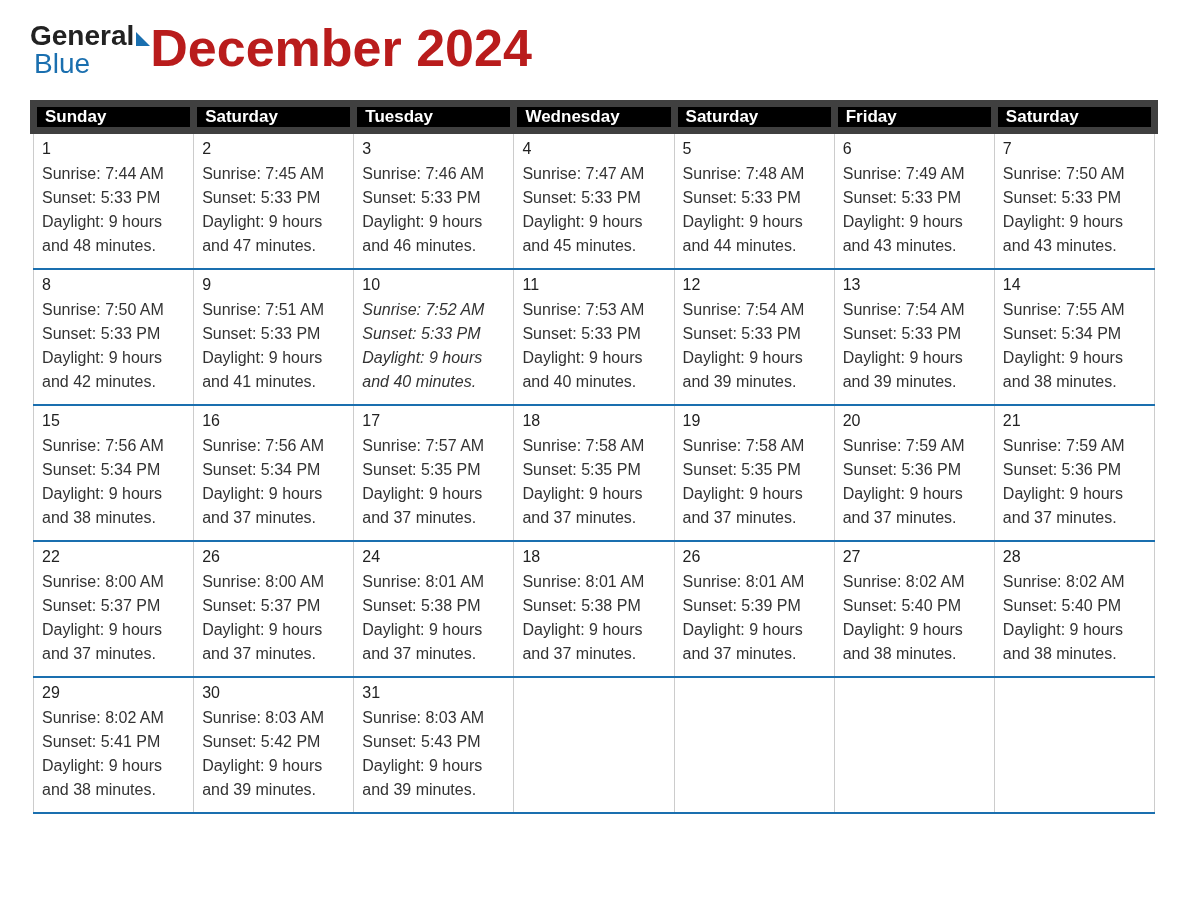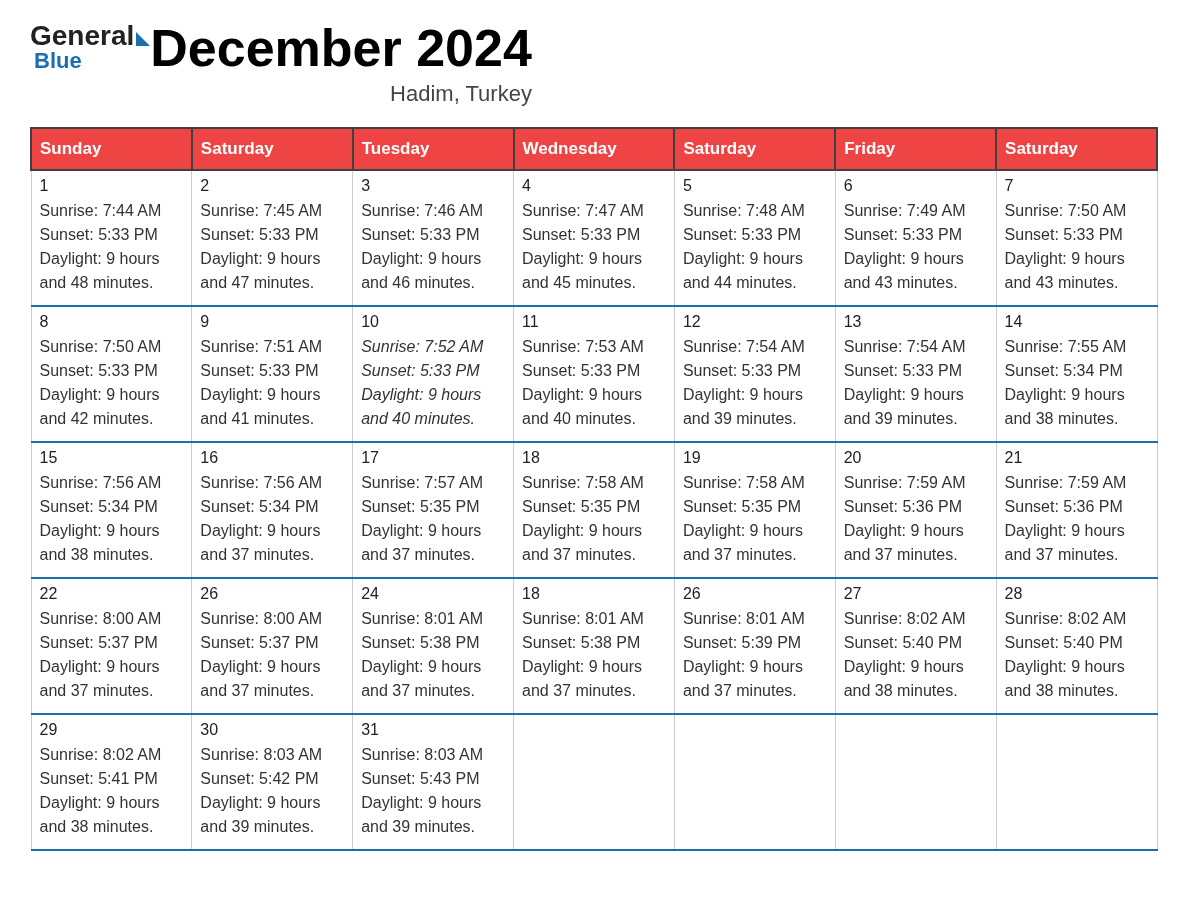--- a/index.html
+++ b/index.html
@@ -33,53 +33,53 @@
     .logo-arrow {
       width: 0;
       height: 0;
       border-left: 14px solid #1a6faf;
       border-top: 14px solid transparent;
       border-bottom: 0px solid transparent;
       margin-left: 2px;
       margin-top: 6px;
     }
     .logo-blue {
-      font-size: 22px;
-      font-weight: bold;
+      font-size: 28px;
+      font-weight: normal;
       color: #1a6faf;
       margin-top: -4px;
       margin-left: 4px;
     }
     .title-section {
       text-align: right;
     }
     .month-title {
       font-size: 52px;
       font-weight: bold;
-      color: #000000;
+      color: #b91c1c;
       line-height: 1.1;
     }
     .location {
       font-size: 22px;
       color: #444;
       margin-top: 4px;
     }
     .calendar {
       width: 100%;
       border-collapse: collapse;
       border: 1px solid #1a6faf;
     }
     .calendar th {
-      background-color: #ef4444;
+      background-color: #000000;
       color: #fff;
       font-size: 17px;
       font-weight: bold;
-      padding: 10px 8px;
+      padding: 0 8px;
       text-align: left;
-      border: 2px solid #404040;
+      border: 7px solid #404040;
     }
     .calendar td {
       vertical-align: top;
       padding: 6px 8px 10px 8px;
       border: 1px solid #ccc;
       width: calc(100% / 7);
       font-size: 13px;
       color: #333;
       min-height: 100px;
     }
@@ -108,21 +108,20 @@
 <div class="header">
   <div class="logo">
     <div class="logo-top">
       <span class="logo-general">General</span>
       <div class="logo-arrow"></div>
     </div>
     <span class="logo-blue">Blue</span>
   </div>
   <div class="title-section">
     <div class="month-title">December 2024</div>
-    <div class="location">Hadim, Turkey</div>
   </div>
 </div>
 
 <table class="calendar">
   <thead>
     <tr>
     <th>Sunday</th>
         <th>Saturday</th>
         <th>Tuesday</th>
         <th>Wednesday</th>

